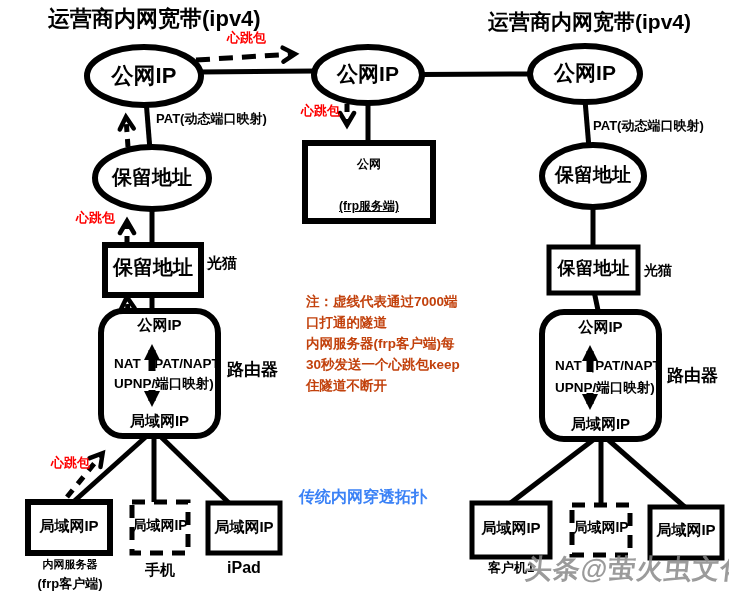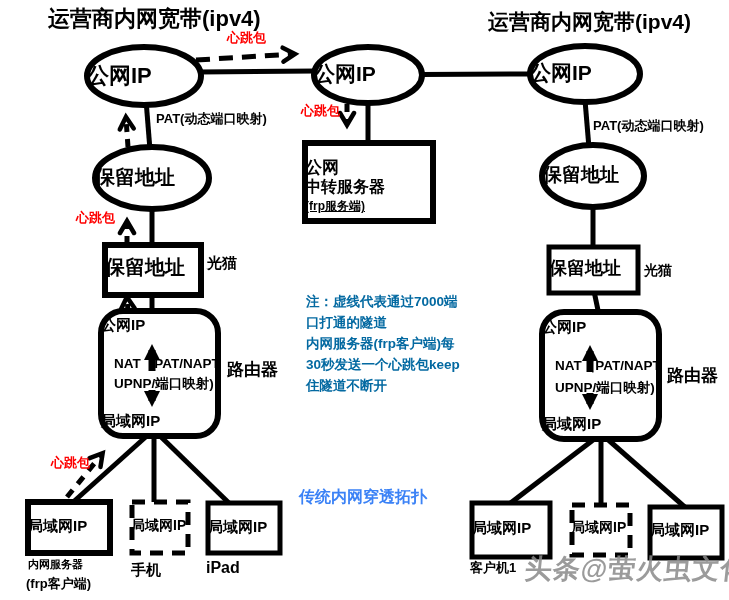--- a/index.html
+++ b/index.html
@@ -2,23 +2,23 @@
 <html><head>
 <meta charset="utf-8">
 <style>
   html,body{margin:0;padding:0;background:#fff;}
   .stage{
     position:relative;width:729px;height:600px;background:#ffffff;
     font-family:"Liberation Sans","DejaVu Sans",sans-serif;overflow:hidden;
   }
   .stage svg{position:absolute;left:0;top:0;}
   .t{position:absolute;color:#000;font-weight:bold;white-space:nowrap;line-height:1.15;}
-  .c{text-align:left;}
+  .c{text-align:center;}
   .red{color:#fe0000;}
-  .note{color:#0369a1;font-weight:bold;font-size:13.5px;line-height:21px;}
+  .note{color:#c2410c;font-weight:bold;font-size:13.5px;line-height:21px;}
   .green{color:#3b82f6;}
   .wm{color:#8a8a8a;opacity:.85;transform:skewX(-6deg);letter-spacing:1px;}
 </style>
 </head>
 <body>
 
 <div class="stage">
 
   <svg width="729" height="600" viewBox="0 0 729 600">
     <defs>
@@ -99,22 +99,21 @@
   <div class="t c" style="left:543px;top:164px;width:100px;font-size:19px;">保留地址</div>
 
   <div class="t" style="left:156px;top:112px;font-size:13px;">PAT(动态端口映射)</div>
   <div class="t" style="left:593px;top:119px;font-size:13px;">PAT(动态端口映射)</div>
 
   <div class="t c" style="left:105px;top:256px;width:96px;font-size:20px;">保留地址</div>
   <div class="t" style="left:207px;top:254px;font-size:15px;">光猫</div>
   <div class="t c" style="left:549px;top:258px;width:89px;font-size:18px;">保留地址</div>
   <div class="t" style="left:644px;top:262px;font-size:14px;">光猫</div>
 
-  <div class="t c" style="left:305px;top:158px;width:128px;font-size:17px;">公网</div>
-  <div class="t c" style="left:305px;top:178px;width:128px;font-size:16px;">中转服务器</div>
+  <div class="t c" style="left:305px;top:158px;width:128px;font-size:12px;">公网</div>
   <div class="t c" style="left:305px;top:200px;width:128px;font-size:12px;text-decoration:underline;">(frp服务端)</div>
 
   <div class="t c" style="left:101px;top:316px;width:117px;font-size:15px;">公网IP</div>
   <div class="t" style="left:114px;top:356px;font-size:13.5px;">NAT（PAT/NAPT</div>
   <div class="t" style="left:114px;top:376px;font-size:13.5px;">UPNP/端口映射)</div>
   <div class="t c" style="left:101px;top:412px;width:117px;font-size:15px;">局域网IP</div>
   <div class="t" style="left:227px;top:360px;font-size:17px;">路由器</div>
 
   <div class="t c" style="left:542px;top:318px;width:117px;font-size:15px;">公网IP</div>
   <div class="t" style="left:555px;top:358px;font-size:13.5px;">NAT（PAT/NAPT</div>

